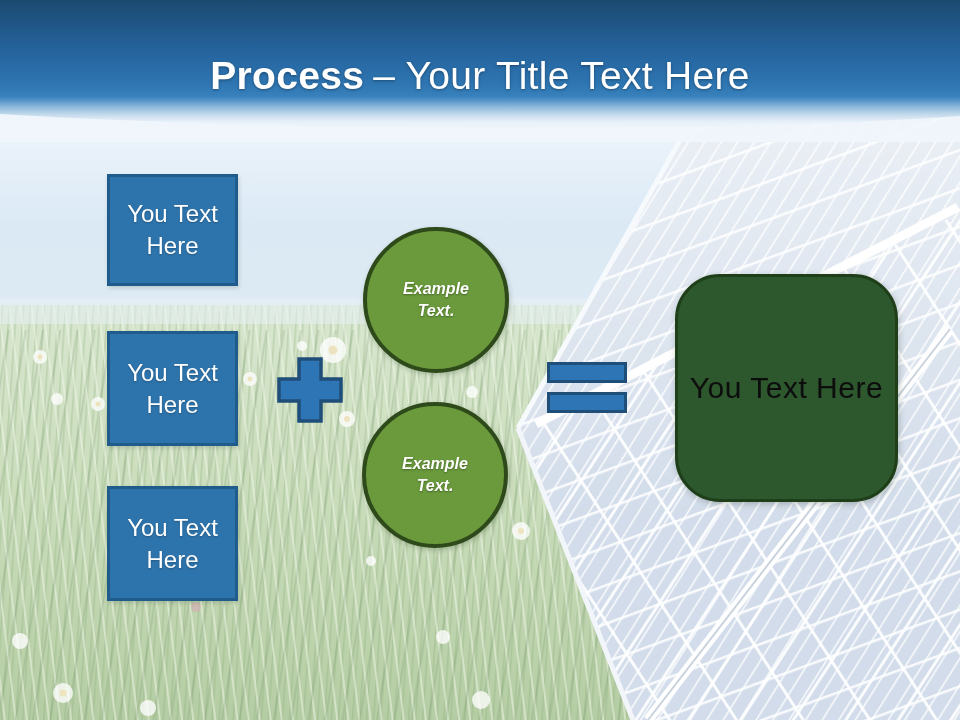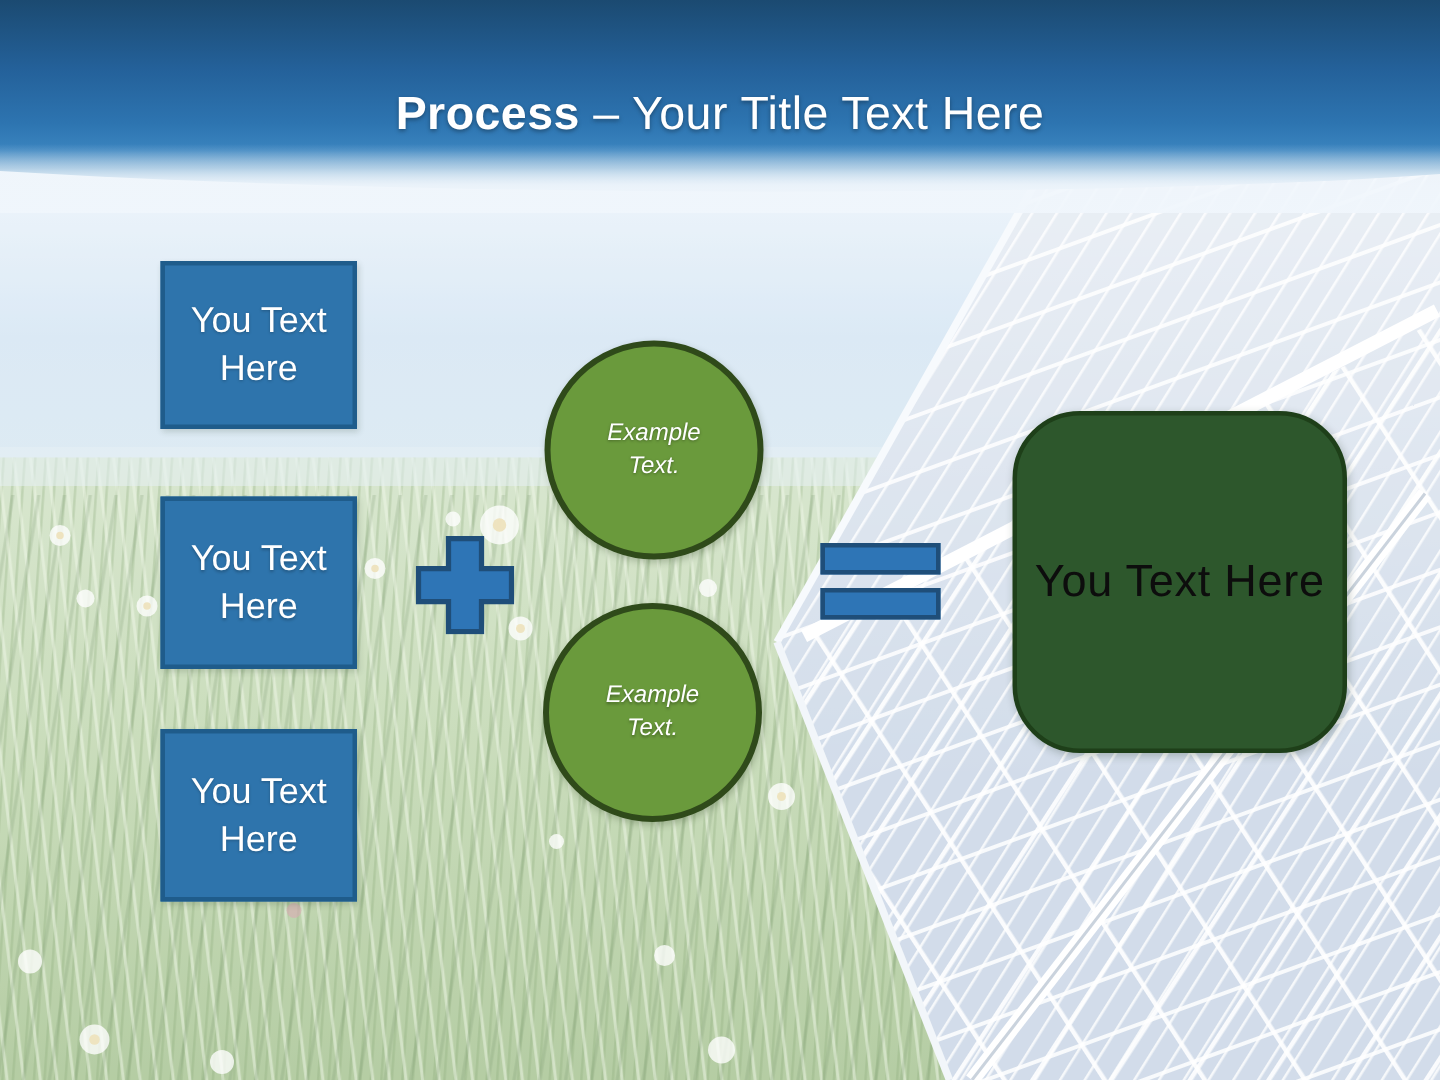--- a/index.html
+++ b/index.html
@@ -6,21 +6,21 @@
   #stage{
     position:relative;width:960px;height:720px;overflow:hidden;
     font-family:"Liberation Sans",sans-serif;background:#eef5fb;
   }
   #bg-svg{position:absolute;left:0;top:0;z-index:0;}
 
   
   #slide-title{
     position:absolute;left:0;top:55px;width:960px;z-index:2;
     text-align:center;color:var(--title-color);
-    font-size:31px;line-height:42px;
+    font-size:39px;line-height:42px;
     text-shadow:0 1px 3px rgba(0,0,0,0.35);
     letter-spacing:0.3px;
   }
   #slide-title .emph{font-weight:700;}
   #slide-title .rest{font-weight:400;margin-left:9px;}
 
   
   .input-box{
     position:absolute;left:107px;width:131px;box-sizing:border-box;
     background:var(--box-fill);border:3px solid var(--box-border);
@@ -43,21 +43,21 @@
   .equals-bar{
     width:80px;height:21px;box-sizing:border-box;
     background:var(--operator-fill);border:3px solid var(--operator-border);
   }
 
   
   .example-circle{
     position:absolute;width:146px;height:146px;box-sizing:border-box;
     border-radius:50%;
     background:var(--circle-fill);border:4px solid var(--circle-border);
-    color:#ffffff;font-weight:400;font-style:italic;
+    color:#ffffff;font-weight:700;font-style:italic;
     font-size:16px;line-height:22px;text-align:center;
     display:flex;align-items:center;justify-content:center;
     padding:0 28px;z-index:3;
     text-shadow:0 1px 2px rgba(0,0,0,0.35);
     box-shadow:1px 2px 5px rgba(30,50,20,0.25);
   }
   #example-circle-1{left:363px;top:227px;}
   #example-circle-2{left:362px;top:402px;}
 
   

